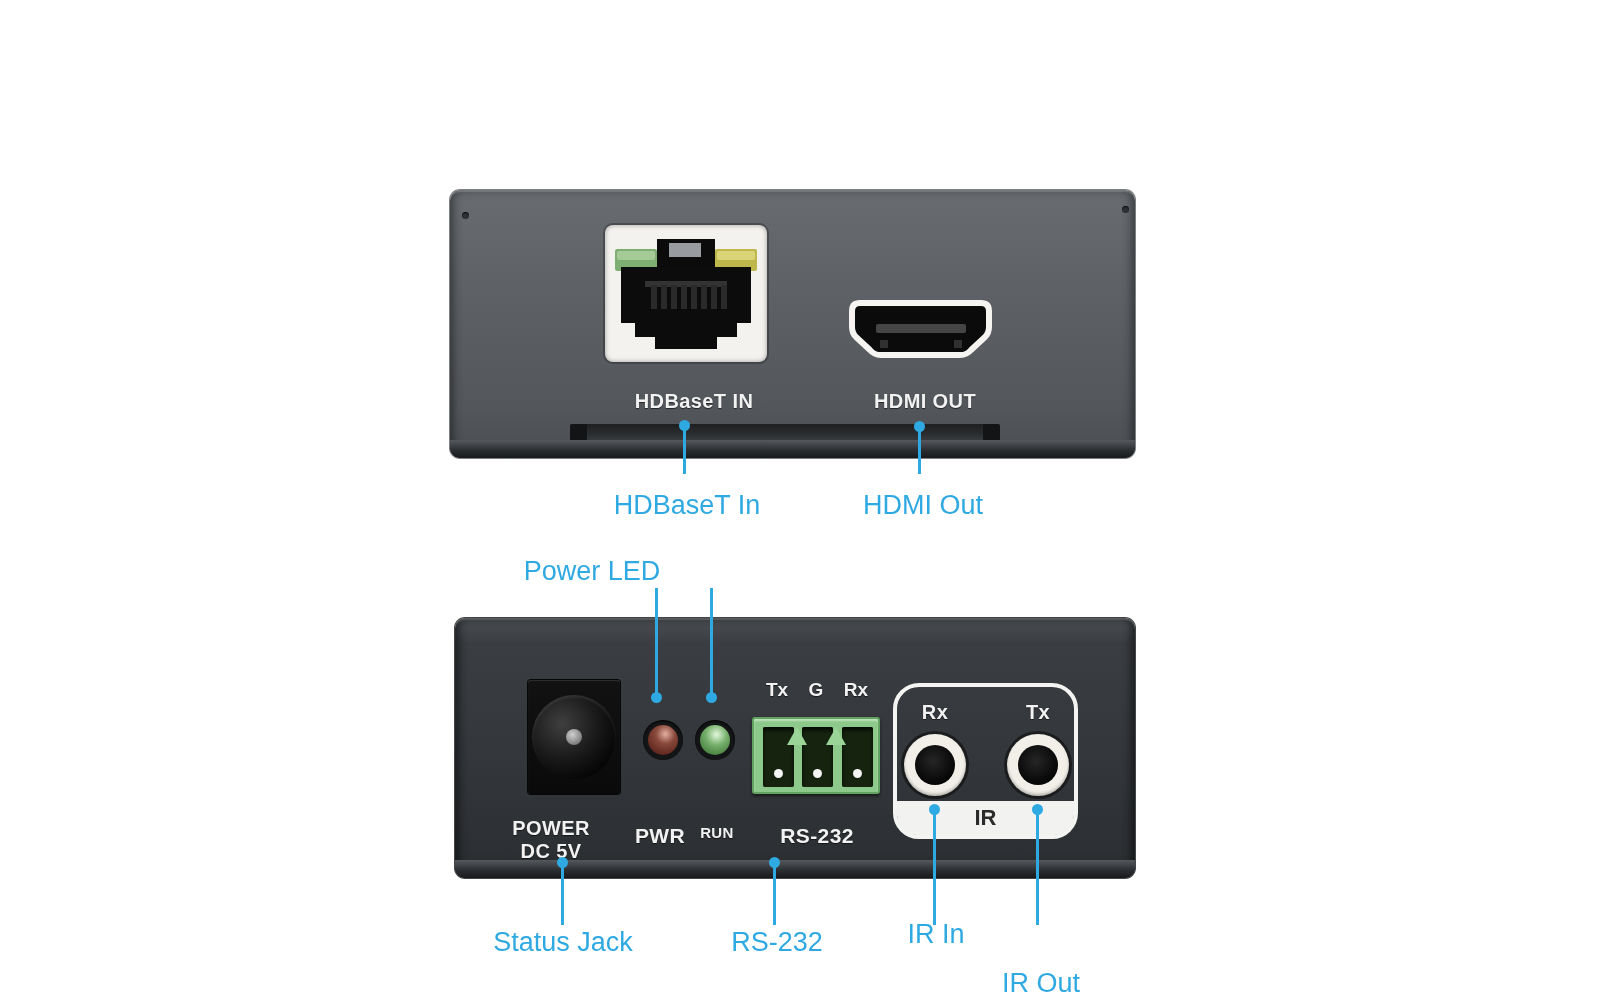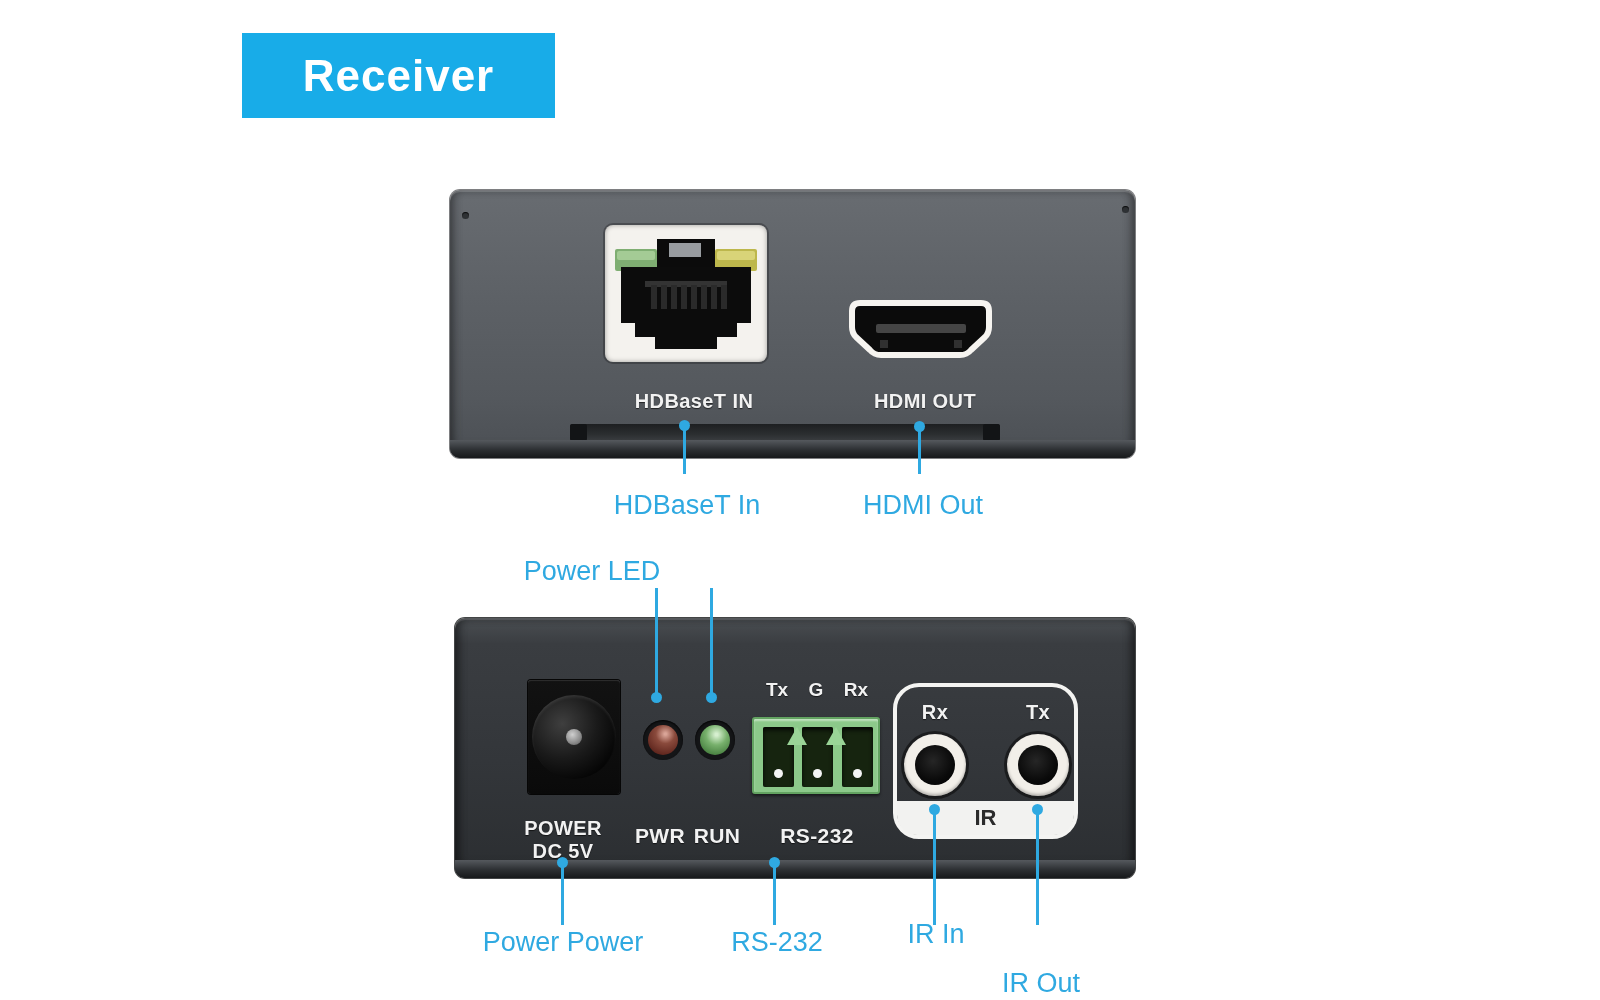--- a/index.html
+++ b/index.html
@@ -125,21 +125,20 @@
     position:absolute; color:#2fa9e1; font-size:27px; text-align:center; white-space:nowrap;
   }
   .callout-line { position:absolute; width:3px; background:#2fa9e1; z-index:6; }
   .callout-dot  { position:absolute; width:11px; height:11px; border-radius:50%; background:#2fa9e1; z-index:6; }
 </style>
 </head>
 <body>
 
 <div class="canvas">
 
-  <div class="badge">Receiver</div>
 
   <div class="device front-device">
     <div class="corner-dot" style="left:12px; top:22px;"></div>
     <div class="corner-dot" style="left:672px; top:16px;"></div>
 
     <div class="rj45">
       <svg width="162" height="137" viewBox="0 0 162 137">
         <rect x="52" y="14" width="58" height="28" fill="#0b0b0b"></rect>
         <rect x="64" y="18" width="32" height="14" fill="#989ca0"></rect>
         <rect x="10" y="24" width="42" height="22" rx="2" fill="#7fae72"></rect>
@@ -195,33 +194,33 @@
   <div class="callout-line" style="left:710px; top:588px; height:105px;"></div>
   <div class="callout-dot" style="left:706px; top:692px;"></div>
 
   <div class="device rear-device">
 
     <div class="power-jack">
       <div class="barrel">
         <div class="pin"></div>
       </div>
     </div>
-    <div class="print" style="left:48px; top:199px; width:120px; line-height:23px;">
+    <div class="print" style="left:36px; top:199px; width:120px; line-height:23px;">
       <div>POWER</div>
       <div>DC 5V</div>
     </div>
 
     <div class="led led-red" style="left:188px; top:102px;">
         <div class="lens"></div>
       </div>
     <div class="led led-green" style="left:240px; top:102px;">
         <div class="lens"></div>
       </div>
     <div class="print" style="left:155px; top:206px; width:100px; font-size:21px;">PWR</div>
-    <div class="print" style="left:212px; top:206px; width:100px; font-size:21px;">RUN</div>
+    <div class="print" style="left:212px; top:206px; width:100px; font-size:15px;">RUN</div>
 
     <div class="pinrow">
       <span>Tx</span>
       <span>G</span>
       <span>Rx</span>
     </div>
     <div class="terminal">
       <div class="slot" style="left:9px;"></div>
       <div class="slot" style="left:48px;"></div>
       <div class="slot" style="left:88px;"></div>
@@ -243,21 +242,21 @@
       </div>
     <div class="jack-ring" style="left:552px; top:116px;">
         <div class="jack-hole"></div>
       </div>
 
     <div class="chassis-bottom"></div>
   </div>
 
   <div class="callout-dot" style="left:557px; top:857px;"></div>
   <div class="callout-line" style="left:561px; top:863px; height:62px;"></div>
-  <div class="callout-label" style="left:463px; top:927px; width:200px;">Power Power</div>
+  <div class="callout-label" style="left:463px; top:927px; width:200px;">Status Jack</div>
 
   <div class="callout-dot" style="left:769px; top:857px;"></div>
   <div class="callout-line" style="left:773px; top:863px; height:62px;"></div>
   <div class="callout-label" style="left:677px; top:927px; width:200px;">RS-232</div>
 
   <div class="callout-dot" style="left:929px; top:804px;"></div>
   <div class="callout-line" style="left:933px; top:810px; height:115px;"></div>
   <div class="callout-label" style="left:836px; top:919px; width:200px;">IR In</div>
 
   <div class="callout-dot" style="left:1032px; top:804px;"></div>

